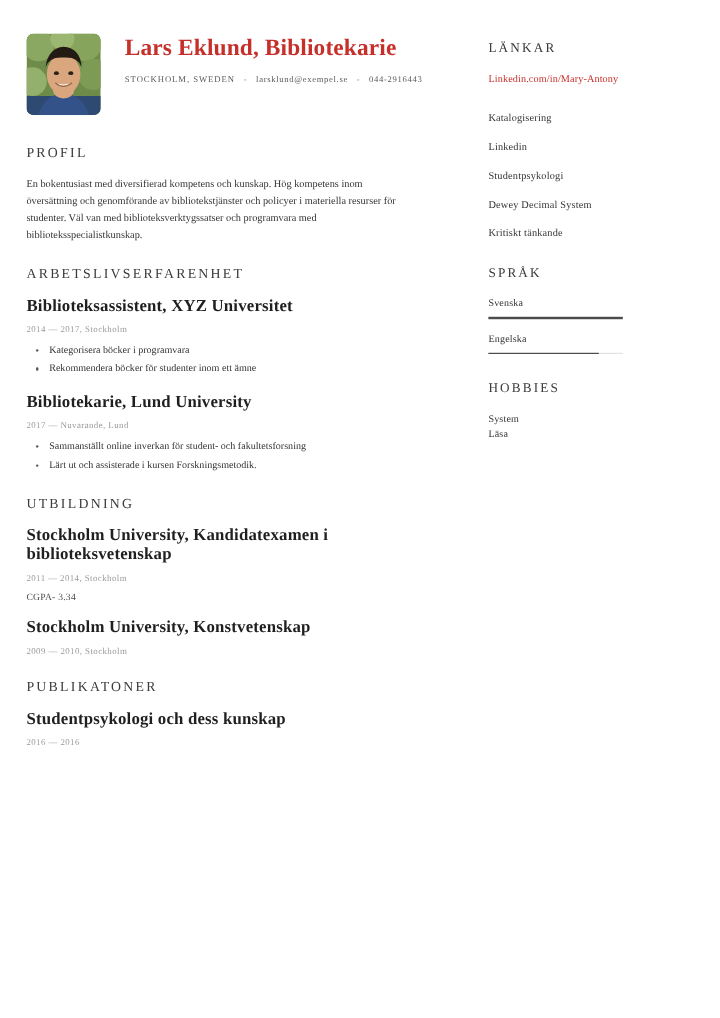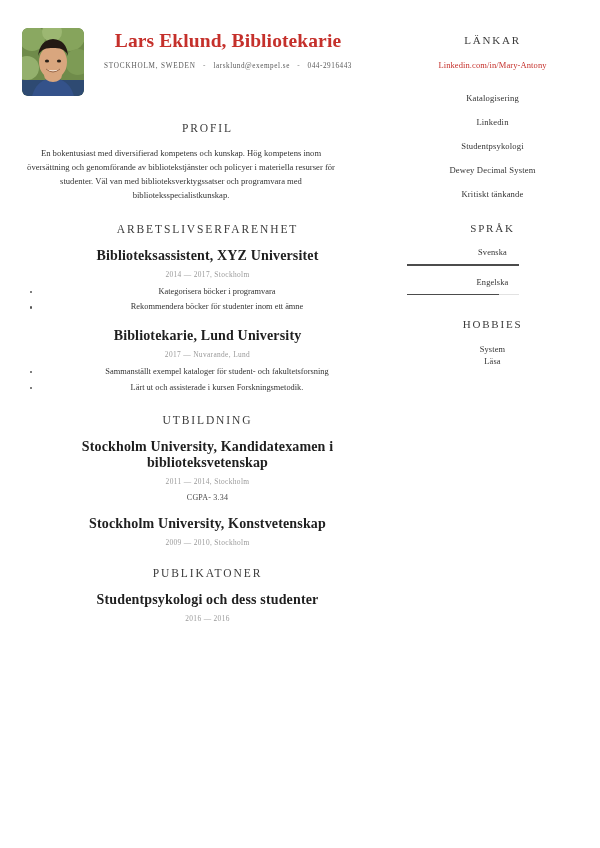--- a/index.html
+++ b/index.html
@@ -16,21 +16,20 @@
     overflow: hidden;
     position: relative;
   }
   .page {
     width: 600px;
     height: 848px;
     box-sizing: border-box;
     padding: 26px 22px 0 22px;
     display: flex;
     align-items: flex-start;
-    text-align: center;
   }
   
   .main-col {
     width: 385px;
     box-sizing: border-box;
     padding-right: 14px;
   }
   .header {
     display: flex;
     align-items: flex-start;
@@ -243,21 +242,21 @@
         <ul class="bullets">
           <li>Kategorisera böcker i programvara</li>
           <li>Rekommendera böcker för studenter inom ett ämne</li>
         </ul>
       </div>
 
       <div class="entry">
         <h3 class="entry-title">Bibliotekarie, Lund University</h3>
         <p class="entry-meta">2017 — Nuvarande, Lund</p>
         <ul class="bullets">
-          <li>Sammanställt exempel kataloger för student- och fakultetsforsning</li>
+          <li>Sammanställt online inverkan för student- och fakultetsforsning</li>
           <li>Lärt ut och assisterade i kursen Forskningsmetodik.</li>
         </ul>
       </div>
     </div>
 
     <div class="section">
       <h2 class="section-title">UTBILDNING</h2>
 
       <div class="entry">
         <h3 class="entry-title">Stockholm University, Kandidatexamen i biblioteksvetenskap</h3>
@@ -267,21 +266,21 @@
 
       <div class="entry">
         <h3 class="entry-title">Stockholm University, Konstvetenskap</h3>
         <p class="entry-meta">2009 — 2010, Stockholm</p>
       </div>
     </div>
 
     <div class="section">
       <h2 class="section-title">PUBLIKATONER</h2>
       <div class="entry">
-        <h3 class="entry-title">Studentpsykologi och dess studenter</h3>
+        <h3 class="entry-title">Studentpsykologi och dess kunskap</h3>
         <p class="entry-meta">2016 — 2016</p>
       </div>
     </div>
 
   </div>
 
   <div class="side-col">
 
     <div class="side-section">
       <h2 class="side-title">LÄNKAR</h2>

